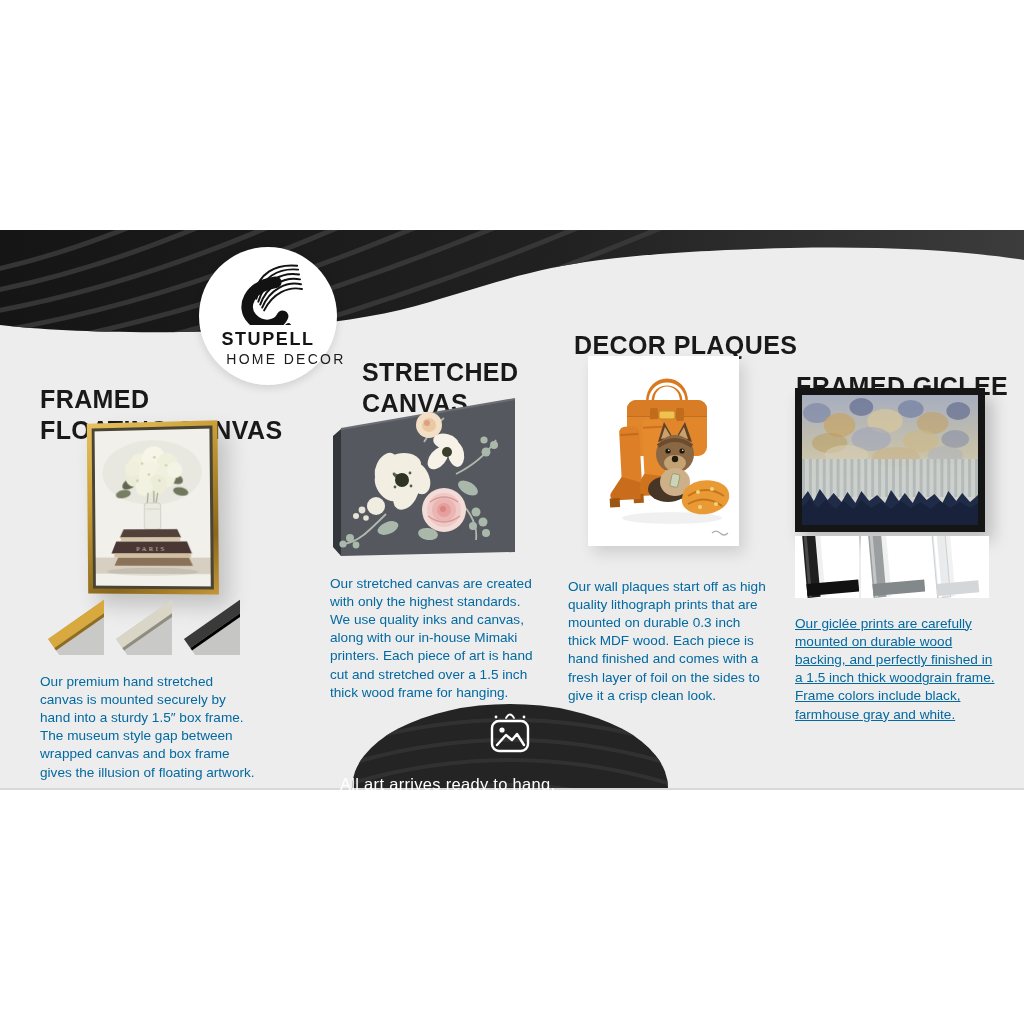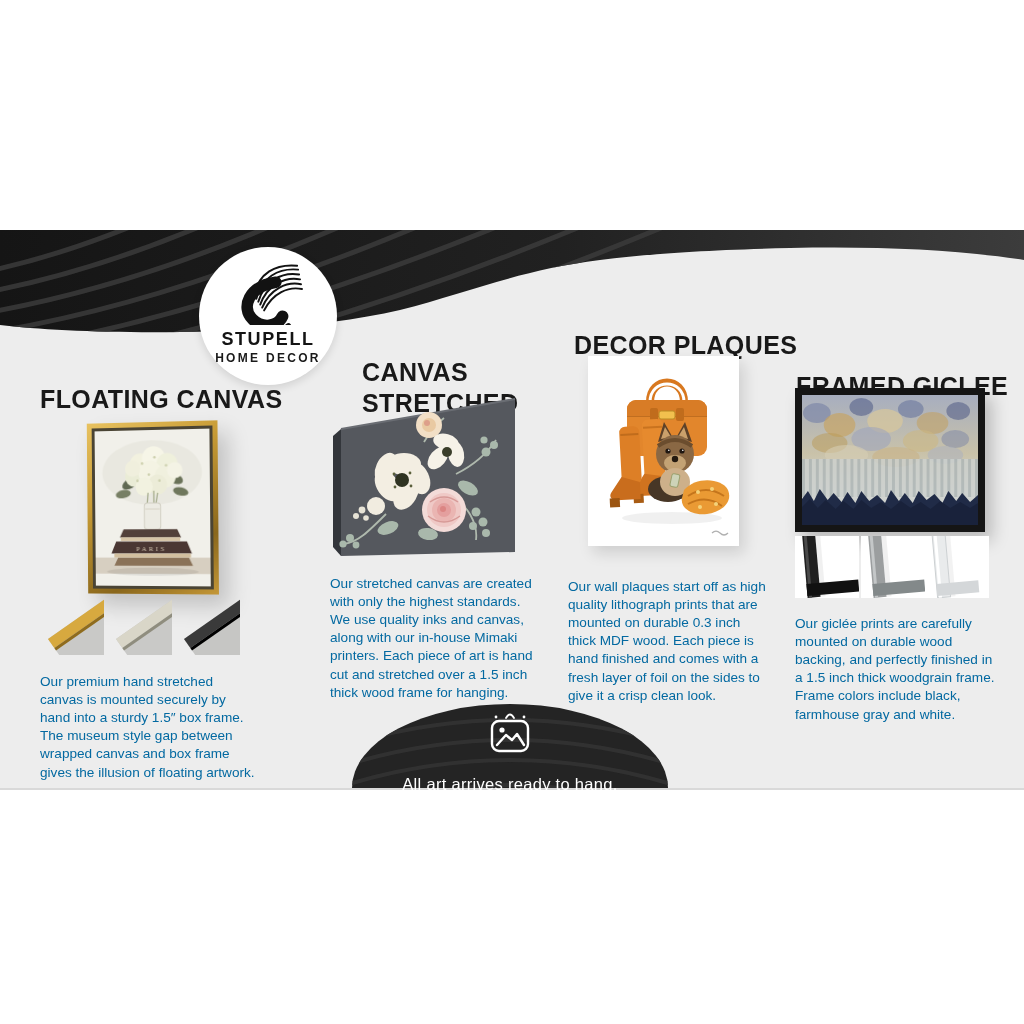--- a/index.html
+++ b/index.html
@@ -7,21 +7,21 @@
          font-family:"Liberation Sans",sans-serif;}
   .band{position:absolute;left:0;top:230px;width:1024px;height:558px;background:#ededed;
         border-bottom:2px solid #d9d9d9;}
   .wave{position:absolute;left:0;top:0;width:1024px;height:108px;display:block;}
   
   .logo-circle{position:absolute;left:199px;top:17px;width:138px;height:138px;border-radius:50%;
                background:#fff;box-shadow:0 3px 8px rgba(0,0,0,.12);text-align:center;}
   .logo-s{position:absolute;left:33px;top:10px;width:72px;height:68px;}
   .logo-name{position:absolute;left:0;top:82px;width:138px;font-size:18px;font-weight:700;
              letter-spacing:1.6px;color:#141414;}
-  .logo-tag{position:absolute;left:0;top:104px;width:138px;font-size:12px;font-weight:700;
+  .logo-tag{position:absolute;left:18px;top:104px;width:138px;font-size:14px;font-weight:400;
             letter-spacing:2.3px;color:#1a1a1a;}
   
   .title{position:absolute;font-weight:700;font-size:25px;line-height:1.26;letter-spacing:.4px;
          color:#191919;white-space:nowrap;}
   .title span{display:block;}
   .desc{position:absolute;font-size:13.6px;line-height:1.34;color:#0369a1;}
   
   .float-frame{position:absolute;left:86px;top:192px;width:132px;height:172px;
                background:linear-gradient(150deg,#e8c260 0%,#c79b35 35%,#8a671c 75%,#c49737 100%);
                box-shadow:10px 12px 20px rgba(0,0,0,.18);
@@ -42,21 +42,21 @@
   .giclee-frame{position:absolute;left:795px;top:158px;width:190px;height:144px;background:#151515;
                 padding:0;box-shadow:7px 9px 16px rgba(0,0,0,.22);}
   .giclee-art{position:absolute;inset:7px;}
   .giclee-art svg{width:100%;height:100%;display:block;}
   .sample{position:absolute;width:64px;height:62px;background:#fff;overflow:hidden;}
   .sample svg{width:100%;height:100%;display:block;}
   
   .dome{position:absolute;left:340px;top:470px;width:340px;height:88px;}
   .dome>svg.bg{position:absolute;left:0;top:0;width:340px;height:88px;}
   .dome-icon{position:absolute;left:150px;top:12px;width:40px;height:42px;}
-  .dome-msg{position:absolute;left:0;top:58px;width:340px;text-align:center;color:#fff;
+  .dome-msg{position:absolute;left:0;top:58px;width:340px;text-align:left;color:#fff;
             font-size:16.5px;letter-spacing:.3px;}
 </style>
 </head>
 <body>
 
 <div class="stage">
   <div class="band">
 
     <svg class="wave" viewBox="0 0 1024 108" preserveAspectRatio="none">
       <defs>
@@ -94,20 +94,21 @@
         </g>
         <path d="M44,26 C16,30 8,52 20,64 C30,74 46,72 51,61" stroke="#121212" stroke-width="12" fill="none" stroke-linecap="round"></path>
         <path d="M19,63 C29,78 46,80 57,71" stroke="#121212" stroke-width="6" fill="none" stroke-linecap="round"></path>
       </svg>
       <div class="logo-name">STUPELL</div>
       <div class="logo-tag">HOME DECOR</div>
     </div>
 
     <section>
       <h2 class="title" style="left:40px;top:133px;">
+        <span>FRAMED</span>
         <span>FLOATING CANVAS</span>
       </h2>
       <div class="float-frame">
         <div class="float-gap"></div>
         <div class="float-art">
           <svg viewBox="0 0 120 154" preserveAspectRatio="none">
             <rect width="120" height="154" fill="#f1f0ea"></rect>
             <ellipse cx="60" cy="42" rx="52" ry="32" fill="#e9e8e0"></ellipse>
             <rect x="0" y="126" width="120" height="16" fill="#b9a791" opacity=".45"></rect>
             <g>
@@ -181,22 +182,22 @@
           <rect width="80" height="3" y="11" fill="#000"></rect>
               <rect x="69" width="11" height="80" fill="#141414"></rect>
         </g>
           </svg>
       </div>
       <p class="desc" style="left:40px;top:429px;width:218px;">Our premium hand stretched canvas is mounted securely by hand into a sturdy 1.5″ box frame. The museum style gap between wrapped canvas and box frame gives the illusion of floating artwork.</p>
     </section>
 
     <section>
       <h2 class="title" style="left:362px;top:106px;">
+        <span>STRETCHED</span>
         <span>CANVAS</span>
-        <span>STRETCHED</span>
       </h2>
       <div class="stretch-art">
         <svg viewBox="0 0 200 172">
           <polygon points="7,44 15,37 15,164 7,155" fill="#33363b"></polygon>
           <polygon points="15,37 189,7 189,160 15,164" fill="#55585e"></polygon>
           <line x1="15" y1="37" x2="189" y2="7" stroke="#6a6d73" stroke-width="2"></line>
           <g stroke="#b9c4b6" stroke-width="1.8" fill="none" opacity=".9">
             <path d="M60,122 C42,140 32,150 18,152"></path>
             <path d="M122,102 C142,112 152,132 150,148"></path>
             <path d="M130,82 C150,72 162,60 170,48"></path>
@@ -388,21 +389,21 @@
         <svg viewBox="0 0 64 62">
             <rect width="64" height="62" fill="#fff"></rect>
           <g transform="rotate(-5 33 31)">
             <rect x="23" y="-4" width="5" height="64" fill="#000" opacity=".05"></rect>
             <rect x="10" y="-4" width="13" height="64" fill="#e9ebec" stroke="#ccd0d2" stroke-width="1"></rect>
             <rect x="11.5" y="-4" width="3" height="64" fill="#ffffff"></rect>
             <rect x="10" y="46" width="42" height="12" fill="#d4d7d9"></rect>
           </g>
           </svg>
       </div>
-      <p class="desc" style="left:795px;top:371px;width:200px;">Our giclée prints are carefully mounted on durable wood backing, and perfectly finished in a 1.5 inch thick woodgrain frame. Frame colors include black, farmhouse gray and white.</p>
+      <p class="desc" style="left:795px;top:371px;width:200px;text-decoration:underline;">Our giclée prints are carefully mounted on durable wood backing, and perfectly finished in a 1.5 inch thick woodgrain frame. Frame colors include black, farmhouse gray and white.</p>
     </section>
 
     <div class="dome">
       <svg class="bg" viewBox="0 0 340 88">
         <defs>
             <clipPath id="domeClip">
               <path d="M12,88 A158,84 0 0 1 328,88 Z"></path>
             </clipPath>
           </defs>
         <path d="M12,88 A158,84 0 0 1 328,88 Z" fill="#242424"></path>

